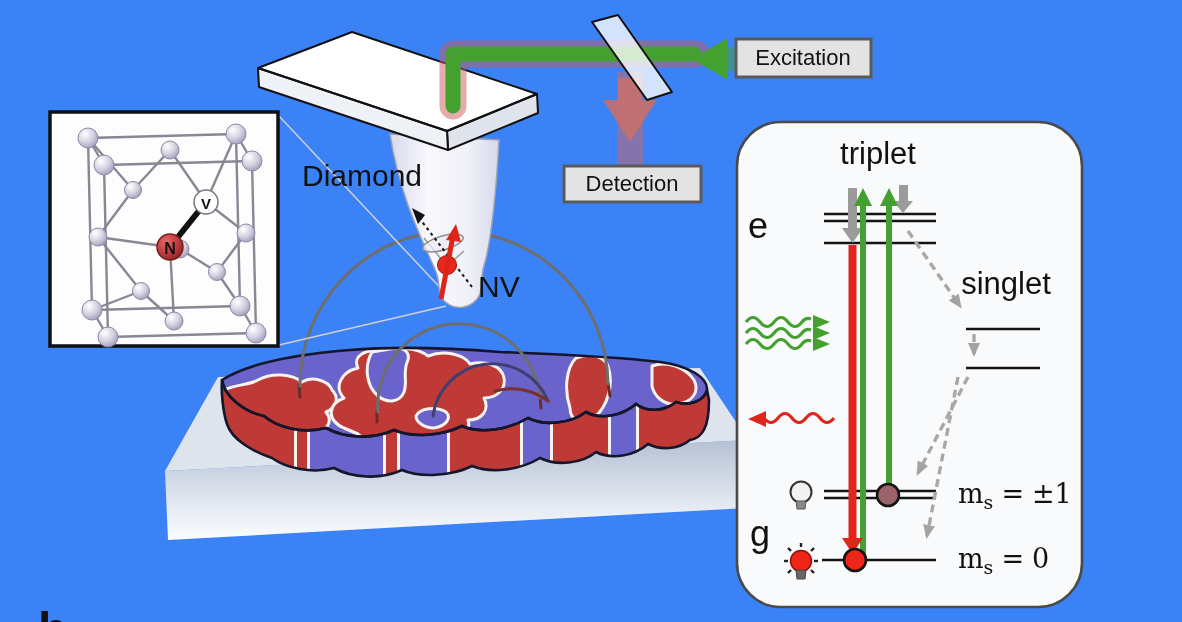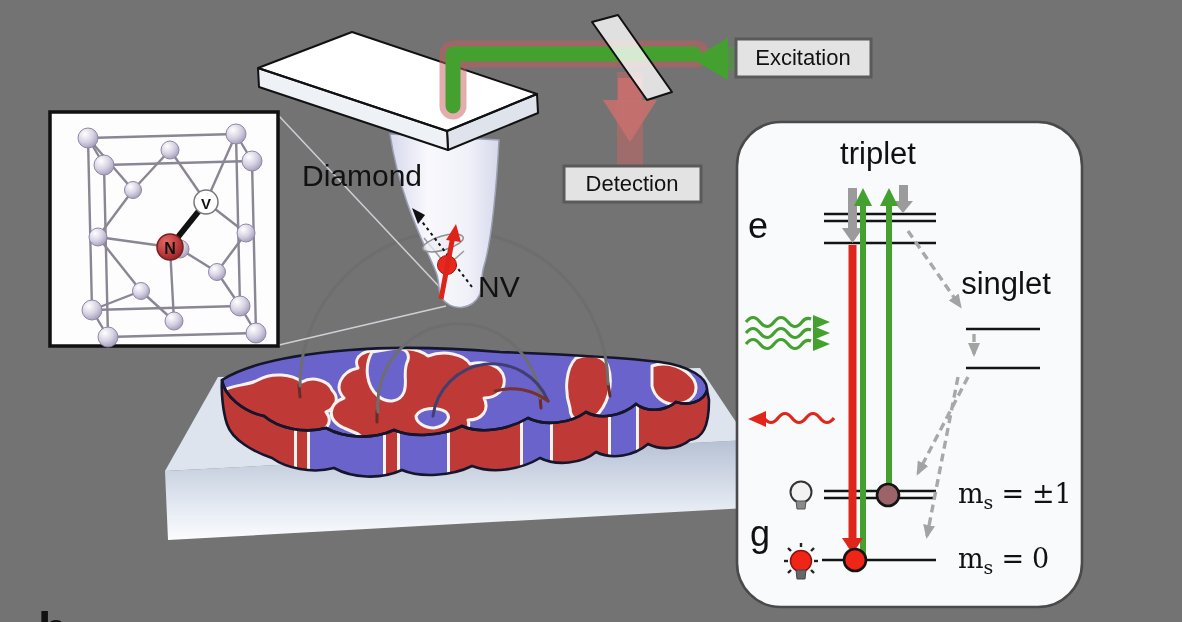--- a/index.html
+++ b/index.html
@@ -1,16 +1,16 @@
 <!DOCTYPE html>
 <html><head>
 <meta charset="utf-8">
 <style>
   html,body{margin:0;padding:0;background:#fff;}
-  .stage{width:1182px;height:622px;position:relative;overflow:hidden;background:#737373;}
+  .stage{width:1182px;height:622px;position:relative;overflow:hidden;background:#3b82f6;}
   svg{display:block;}
   text{font-family:"Liberation Sans",sans-serif;fill:#111;}
   .sans{font-family:"Liberation Sans",sans-serif;}
   .serif{font-family:"DejaVu Serif",serif;}
   .lvl{stroke:#141414;stroke-width:2.4;}
   .dashedArrow{stroke:#a8a8a8;stroke-width:3.4;fill:none;stroke-dasharray:8 5;}
   .bond{stroke:#8a8694;stroke-width:2.4;stroke-linecap:round;}
   .arc{stroke:#6e6e6e;stroke-width:3;fill:none;stroke-linecap:round;}
 </style>
 </head>

